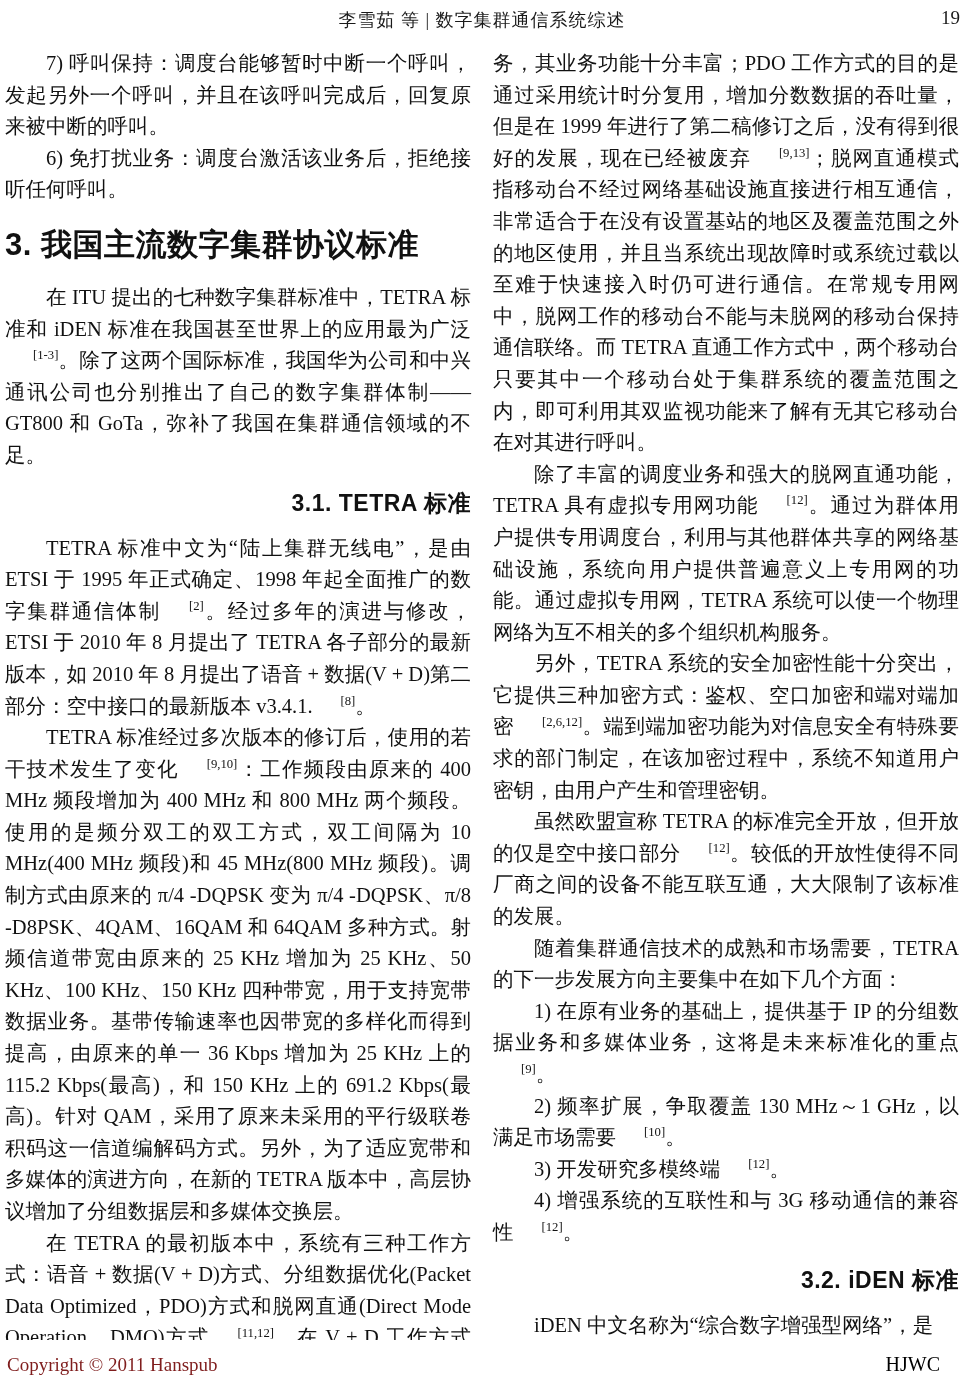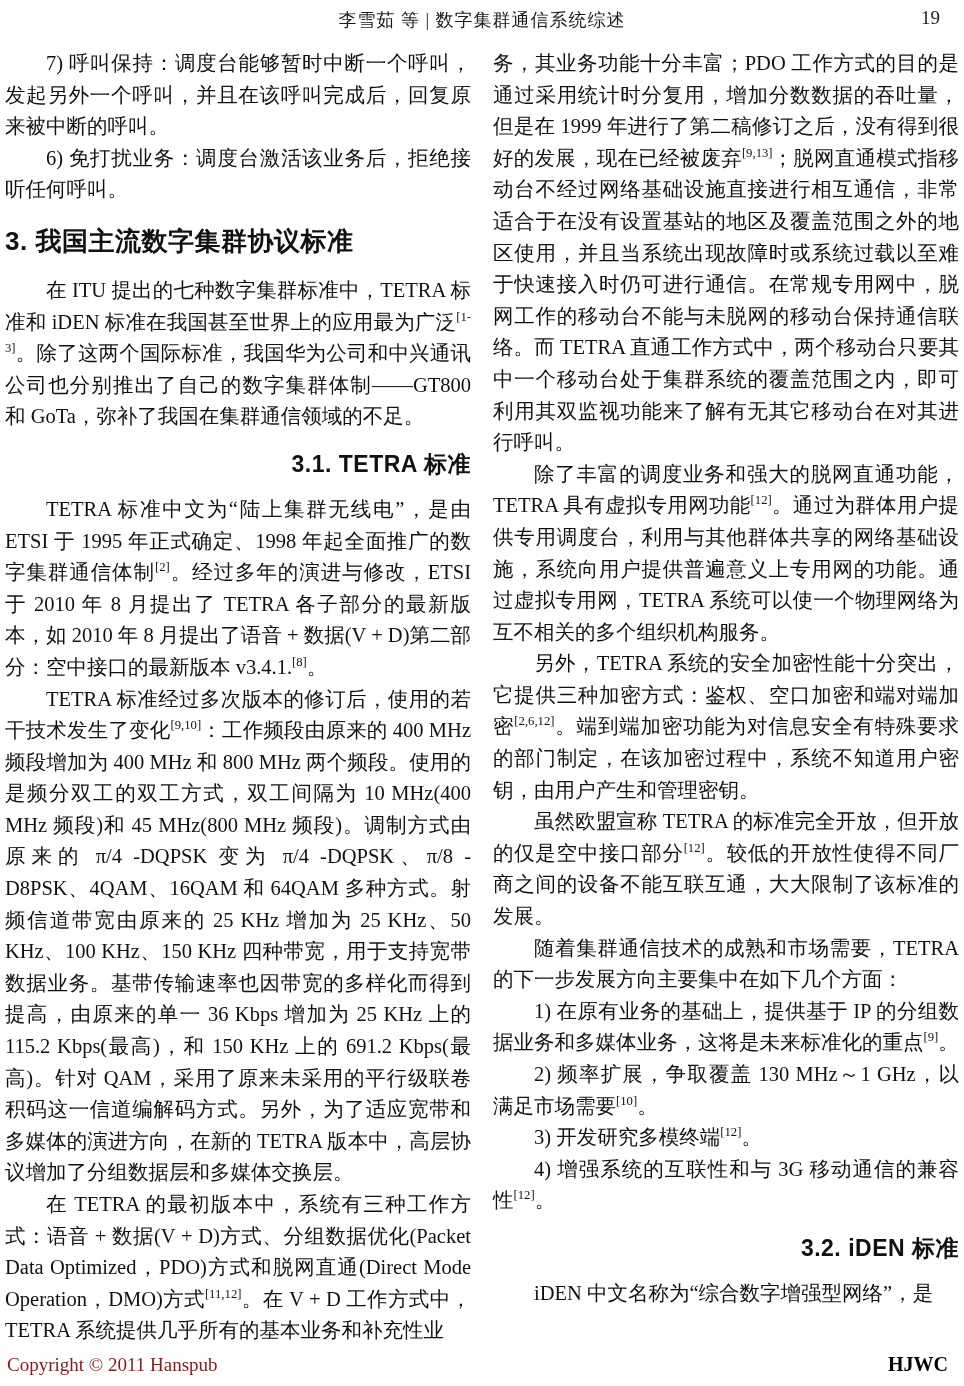--- a/index.html
+++ b/index.html
@@ -12,21 +12,21 @@
     overflow: hidden;
     position: relative;
   }
   
   .header { position: relative; height: 36px; flex: 0 0 auto; }
   .running-title {
     position: absolute; left: 0; right: 0; top: 8px;
     text-align: center; font-size: 18px; letter-spacing: 1px; color: #1a1a1a;
   }
   .page-number {
-    position: absolute; right: 24px; top: 7px;
+    position: absolute; right: 4px; top: 7px;
     font-size: 19px; color: #1a1a1a;
   }
   
   .bodyarea {
     flex: 1 1 auto;
     display: flex; gap: 22px;
     padding: 12px 5px 0 5px;
     overflow: hidden;
   }
   .column { flex: 1 1 0; min-width: 0; }
@@ -35,45 +35,46 @@
     font-size: 20.5px;
     line-height: 31.6px;
     text-align: justify;
     word-break: break-word;
   }
   .para.indent { text-indent: 2em; }
   sup.cite {
     font-size: 0.62em;
     line-height: 0;
     vertical-align: super;
+    margin-left: 28px;
   }
   .heading1 {
     font-family: "Liberation Sans", "DejaVu Sans", sans-serif;
     font-weight: bold;
-    font-size: 26px;
+    font-size: 31px;
     margin: 18px 0 16px 0;
     letter-spacing: 0.5px;
   }
   .heading2 {
     font-family: "Liberation Sans", "DejaVu Sans", sans-serif;
     font-weight: bold;
     font-size: 23px;
     margin: 16px 0 14px 0;
     letter-spacing: 0.5px;
     text-align: right;
   }
   
   .footer { position: relative; height: 46px; flex: 0 0 auto; }
   .copyright {
     position: absolute; left: 7px; bottom: 10px;
     font-size: 19px; color: #7f1d1d;
   }
   .journal-code {
-    position: absolute; right: 16px; bottom: 10px;
-    font-size: 20px; font-weight: bold; color: #000000;
+    position: absolute; right: 24px; bottom: 10px;
+    font-size: 20px; font-weight: normal; color: #000000;
   }
 </style>
 </head>
 <body>
 
 <div class="page">
 
   <div class="header">
     <div class="running-title">李雪茹 等 | 数字集群通信系统综述</div>
     <div class="page-number">19</div>

